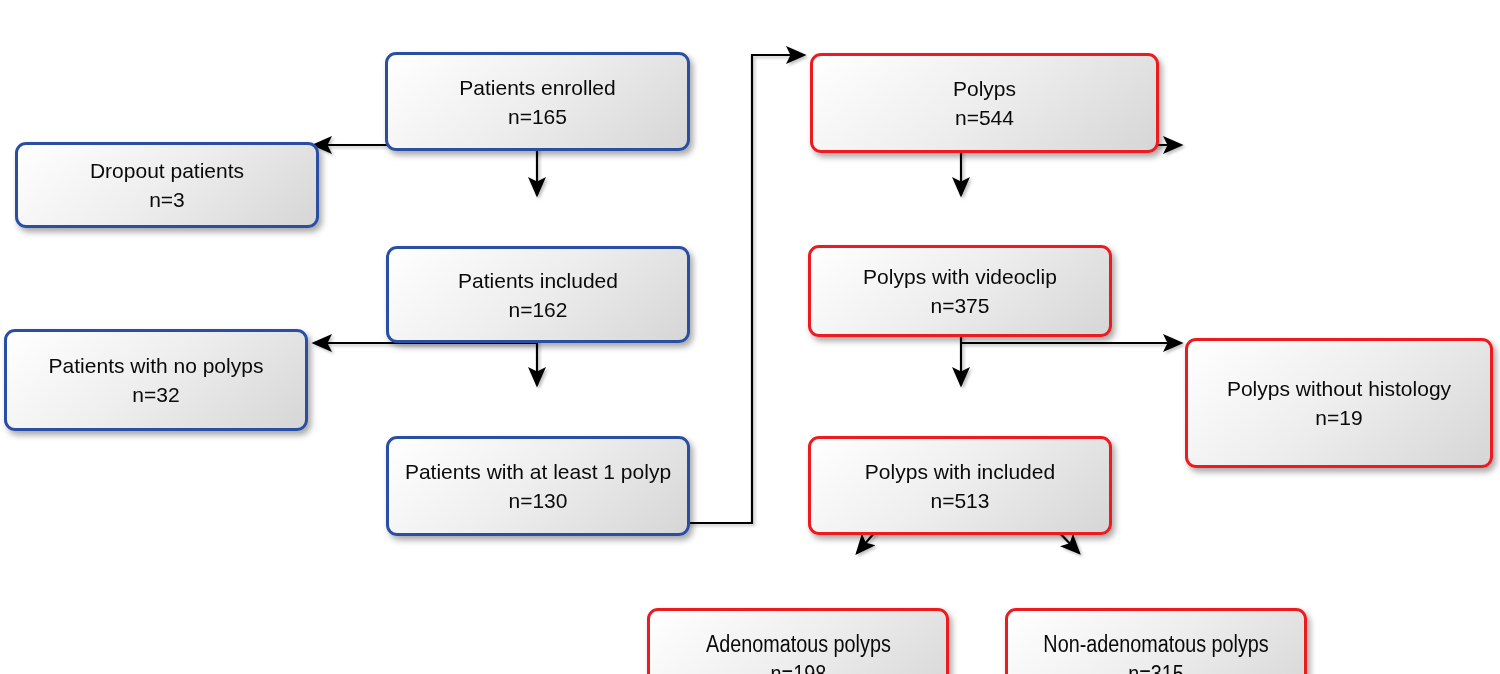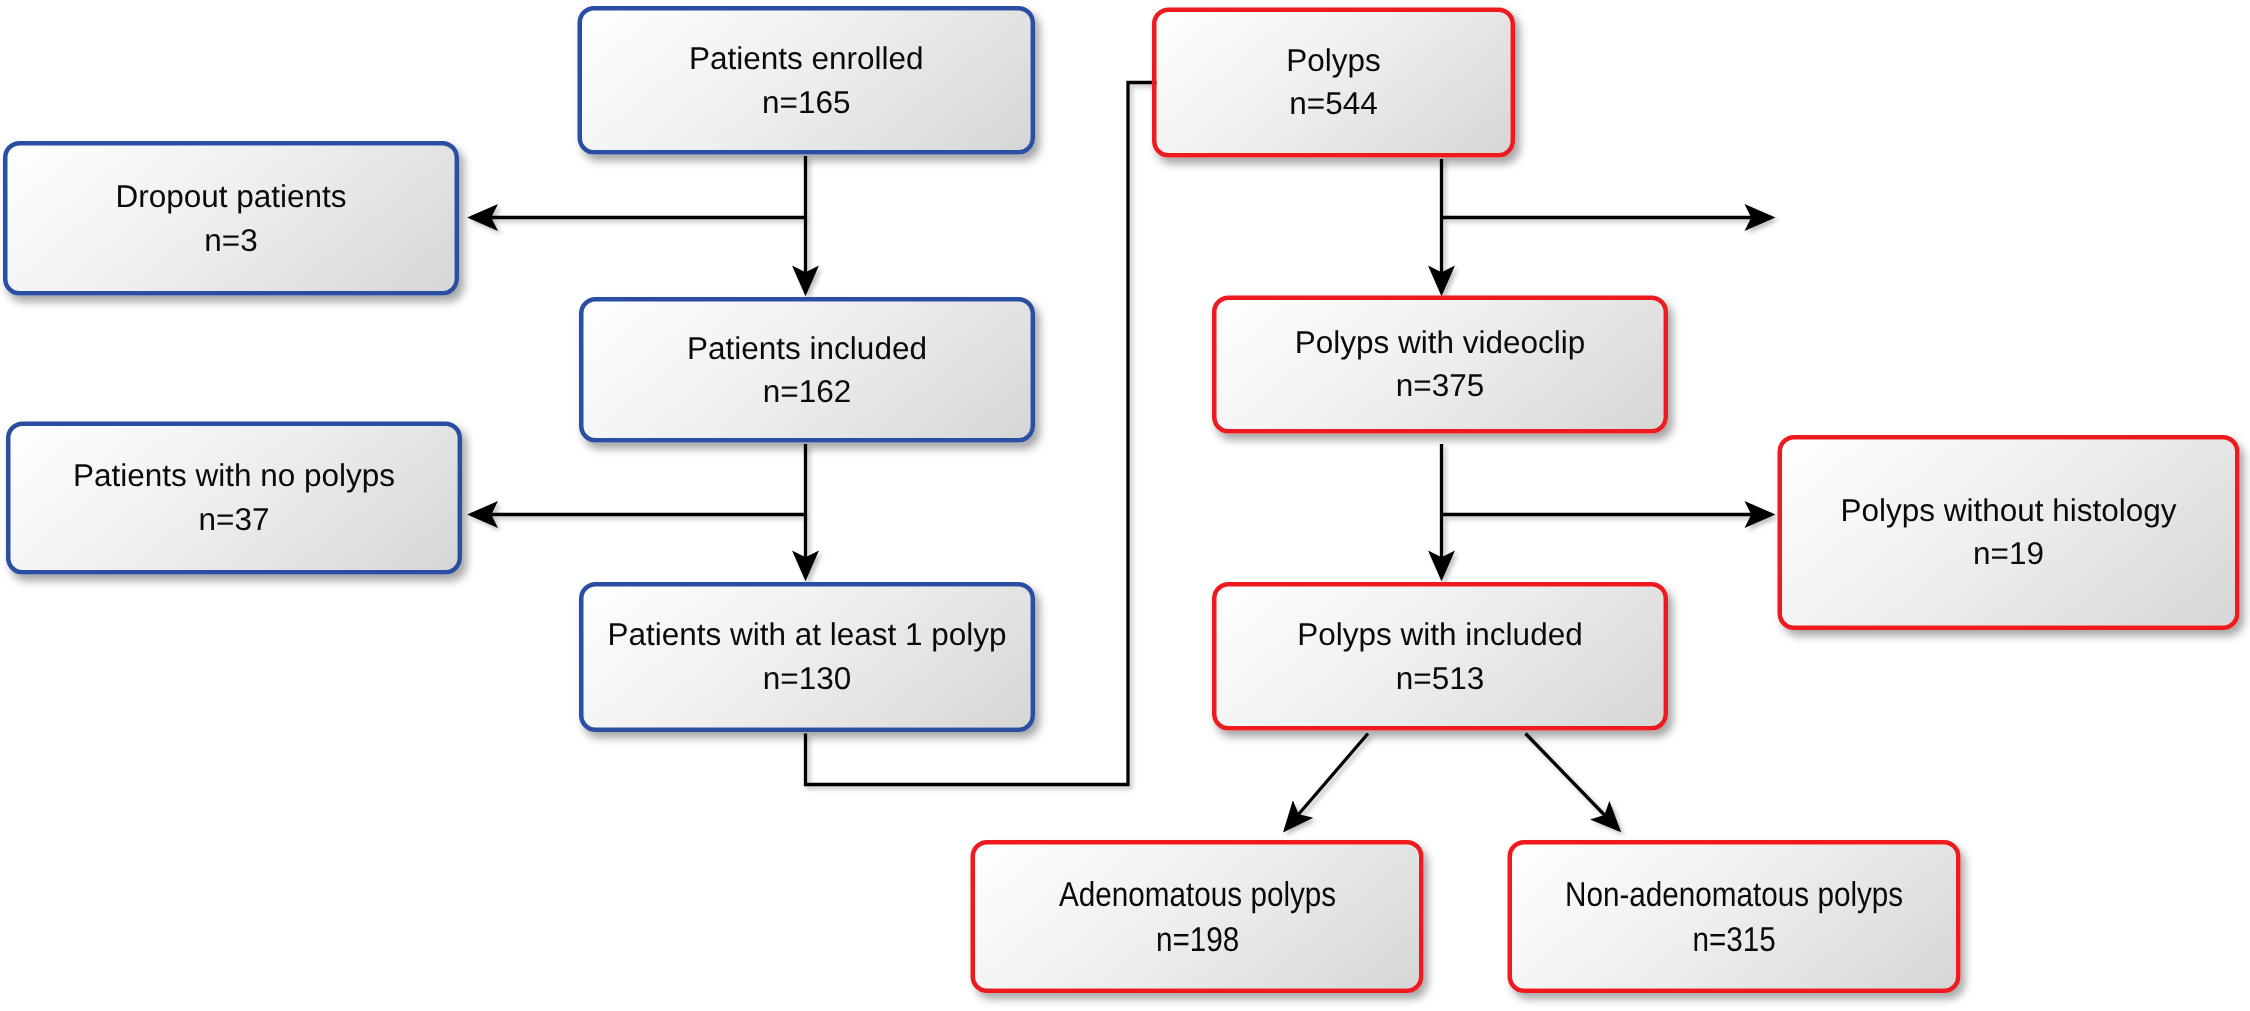--- a/index.html
+++ b/index.html
@@ -25,21 +25,21 @@
   }
   .edges path.connector{stroke:var(--line);stroke-width:2.2;fill:none;}
   .edges marker path{fill:var(--line);stroke:none;}
   .node{
     position:absolute;box-sizing:border-box;
     border:3px solid var(--blue-border);
     border-radius:11px;
     background:linear-gradient(140deg, var(--fill-top) 0%, #eeeeee 48%, var(--fill-bottom) 100%);
     box-shadow:3px 4px 6px rgba(0,0,0,0.35);
     display:flex;align-items:center;justify-content:center;
-    text-align:center;color:var(--text);
+    text-align:center;color:var(--text);margin-top:48px;
   }
   .node.blue{border-color:var(--blue-border);}
   .node.red{border-color:var(--red-border);}
   .label-wrap{font-size:21px;line-height:29px;}
   .condensed .label-wrap{font-size:23px;line-height:30px;transform:scaleX(0.86);}
 </style>
 </head>
 <body>
 
 <div class="canvas">
@@ -63,49 +63,49 @@
     <path class="connector" d="M1017,489 L1079,553" marker-end="url(#arrow)"></path>
   </svg>
 
   <div class="node blue" style="left:385px;top:4px;width:305px;height:99px">
     <div class="label-wrap">
       <div>Patients enrolled</div>
       <div>n=165</div>
     </div>
   </div>
 
-  <div class="node blue" style="left:2px;top:94px;width:304px;height:103px">
+  <div class="node blue" style="left:15px;top:94px;width:304px;height:86px">
     <div class="label-wrap">
       <div>Dropout patients</div>
       <div>n=3</div>
     </div>
   </div>
 
   <div class="node blue" style="left:386px;top:198px;width:304px;height:97px">
     <div class="label-wrap">
       <div>Patients included</div>
       <div>n=162</div>
     </div>
   </div>
 
   <div class="node blue" style="left:4px;top:281px;width:304px;height:102px">
     <div class="label-wrap">
       <div>Patients with no polyps</div>
-      <div>n=37</div>
+      <div>n=32</div>
     </div>
   </div>
 
   <div class="node blue" style="left:386px;top:388px;width:304px;height:100px">
     <div class="label-wrap">
       <div>Patients with at least 1 polyp</div>
       <div>n=130</div>
     </div>
   </div>
 
-  <div class="node red" style="left:768px;top:5px;width:242px;height:100px">
+  <div class="node red" style="left:810px;top:5px;width:349px;height:100px">
     <div class="label-wrap">
       <div>Polyps</div>
       <div>n=544</div>
     </div>
   </div>
 
 
   <div class="node red" style="left:808px;top:197px;width:304px;height:92px">
     <div class="label-wrap">
       <div>Polyps with videoclip</div>

